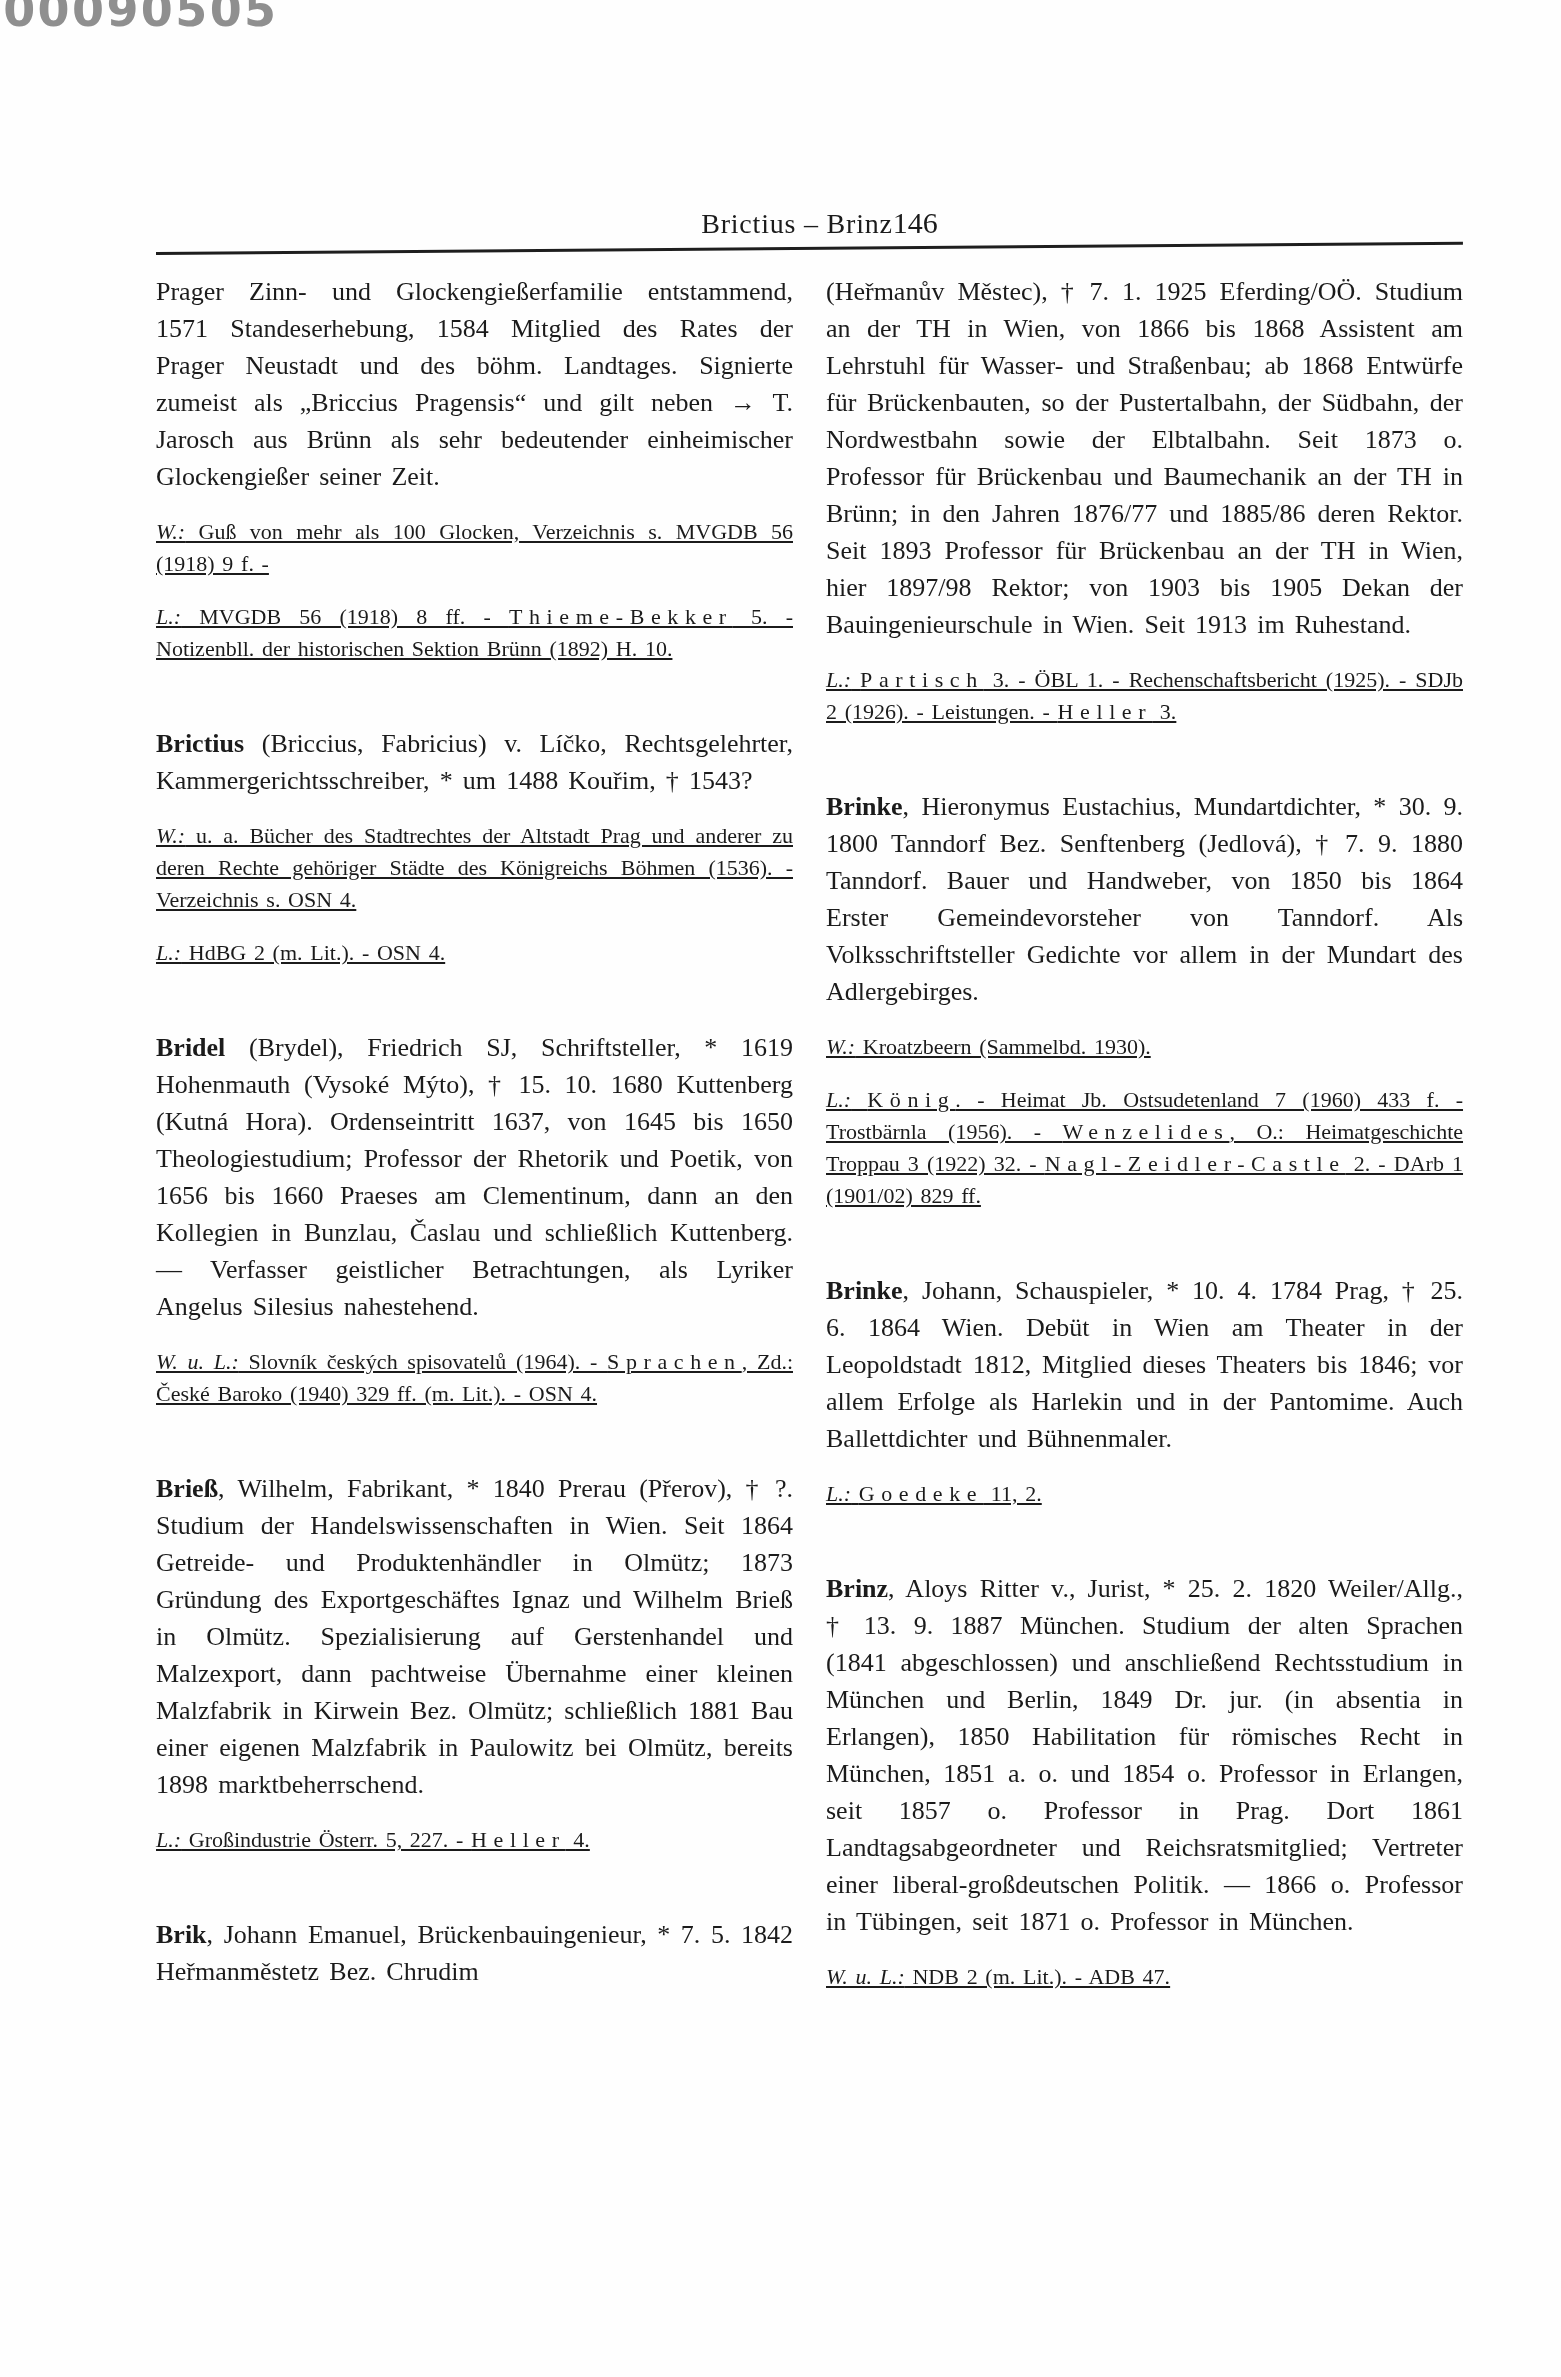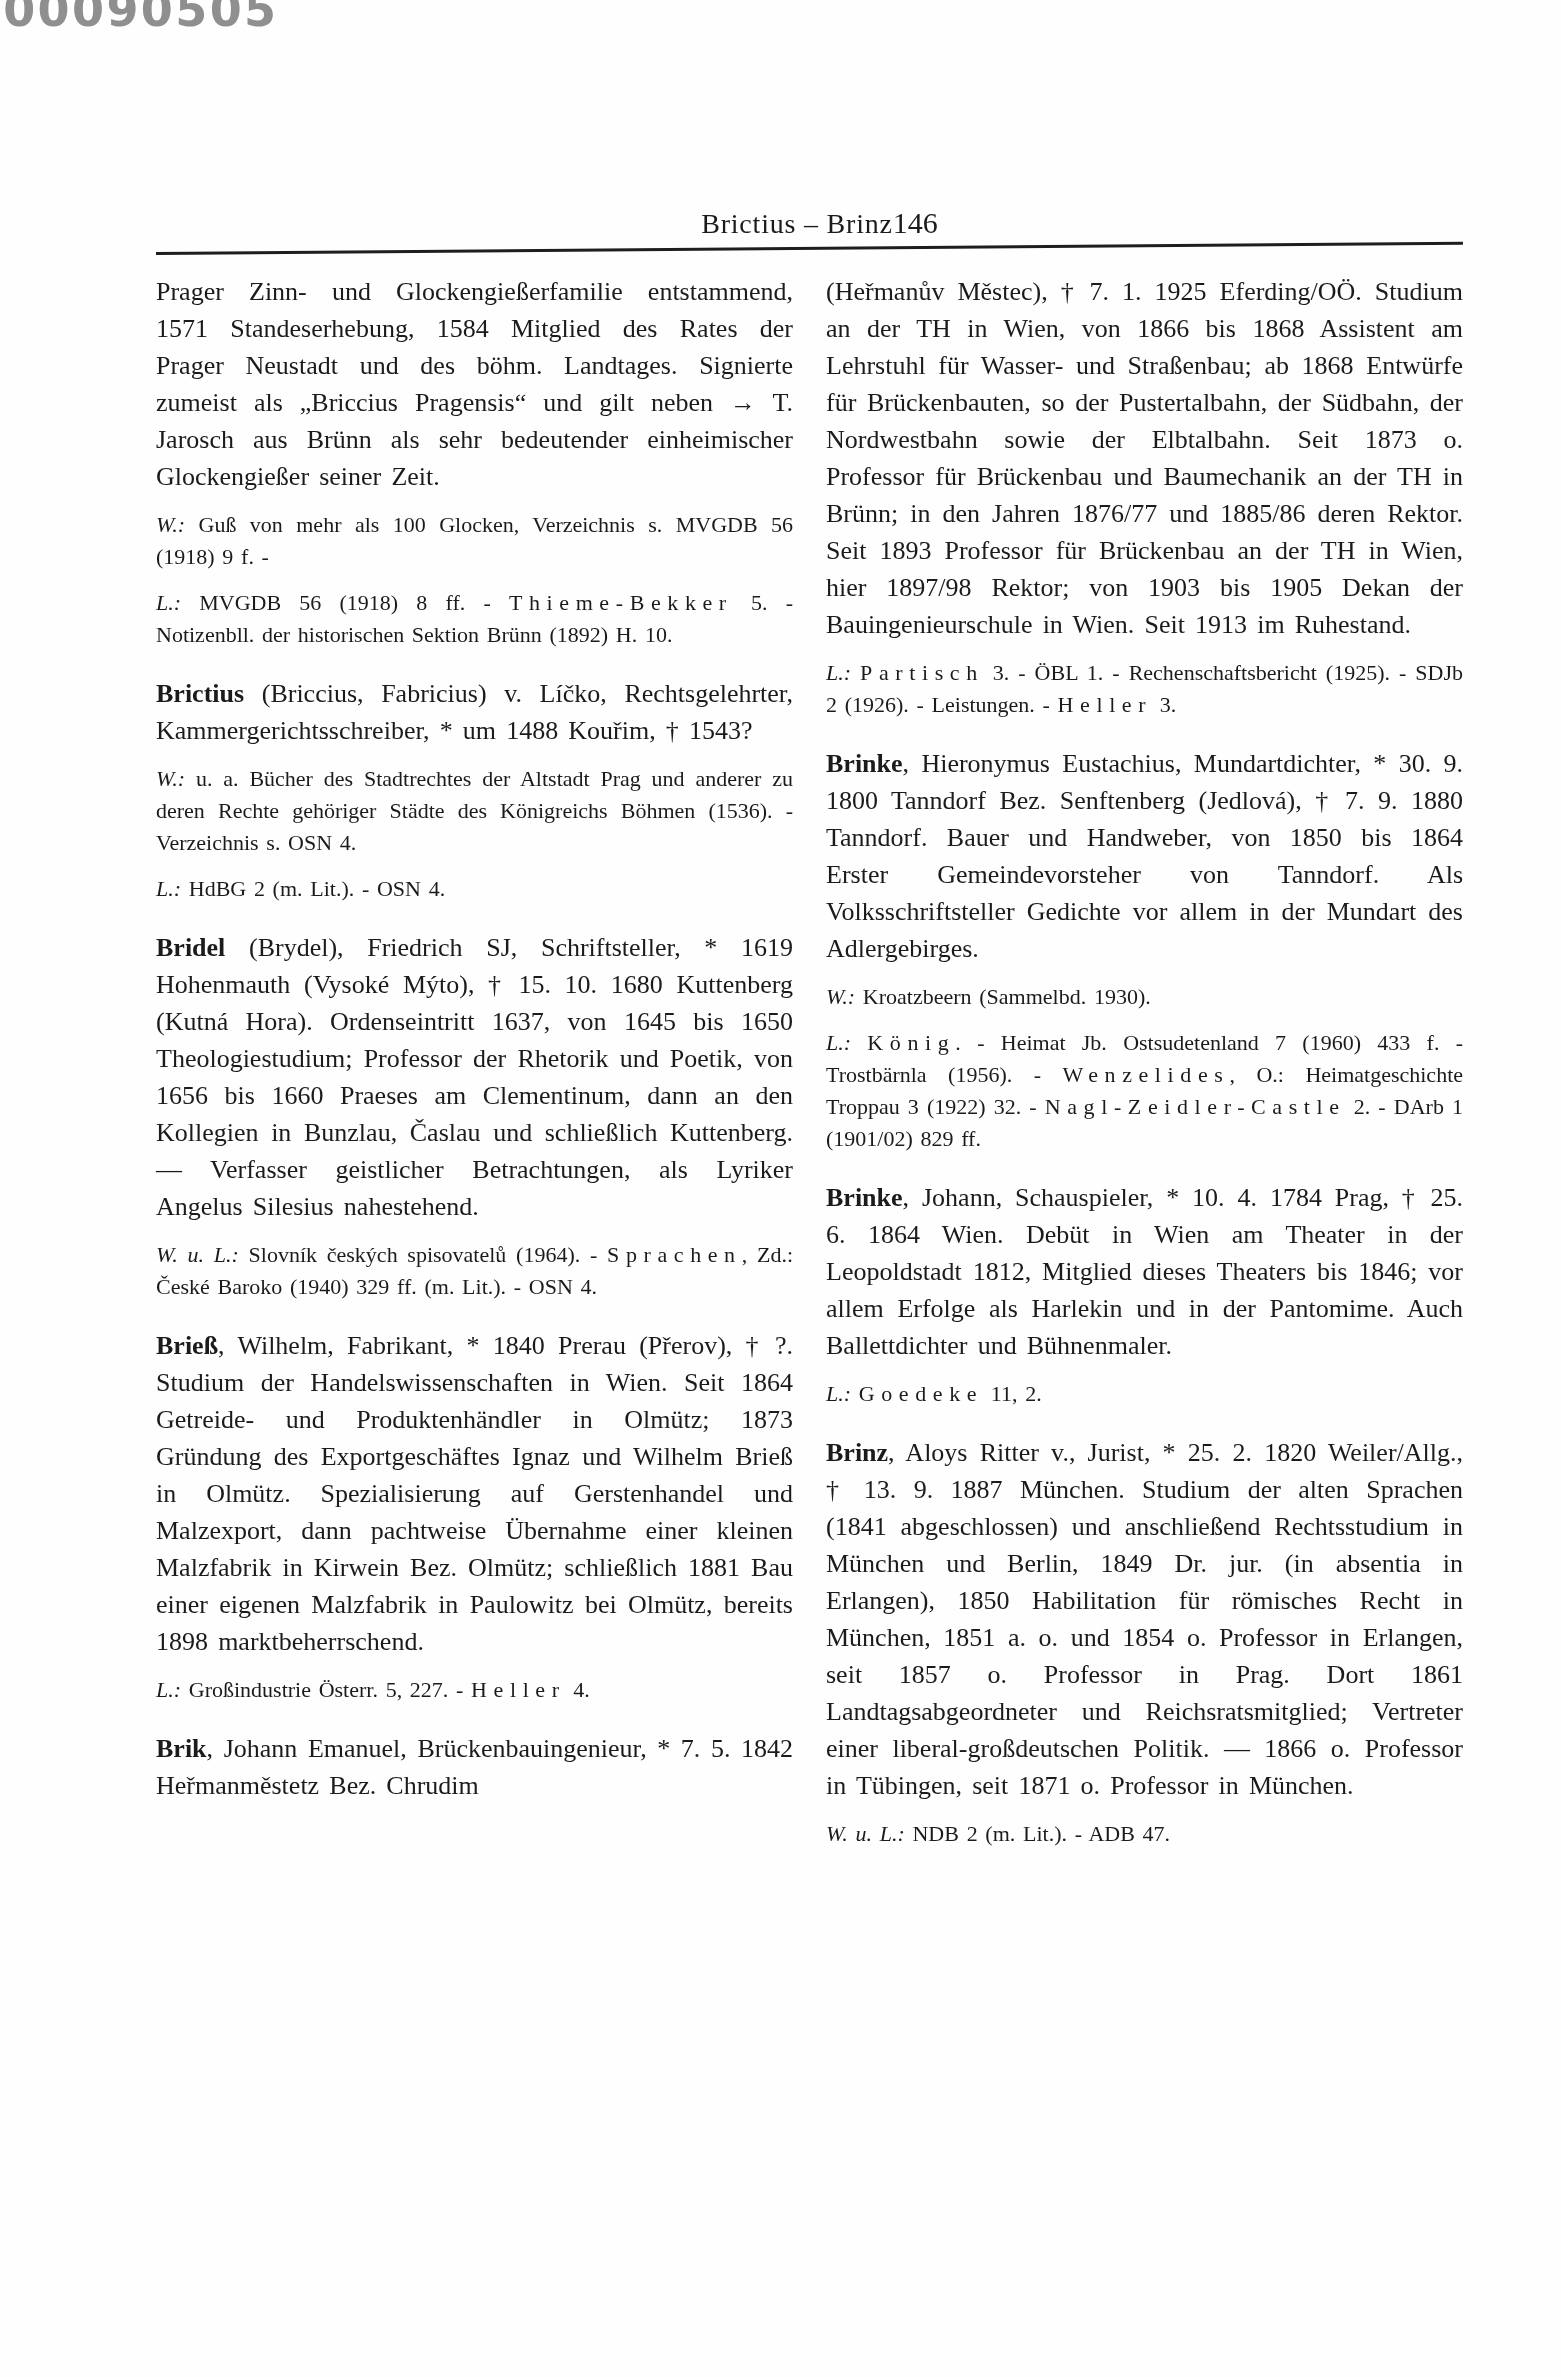--- a/index.html
+++ b/index.html
@@ -62,22 +62,22 @@
   }
   .kind-body, .kind-entry {
     font-size: 26px;
     line-height: 37px;
   }
   .kind-biblio {
     font-size: 22px;
     line-height: 32px;
     word-spacing: 0.10em;
   }
-  .para + .kind-biblio { margin-top: 14px; }
-  .para + .kind-entry, .para + .kind-body { margin-top: 24px; }
+  .para + .kind-biblio { margin-top: 21px; text-decoration: underline; }
+  .para + .kind-entry, .para + .kind-body { margin-top: 60px; }
   .seg-bold { font-weight: bold; }
   .seg-italic { font-style: italic; }
   .seg-spaced { letter-spacing: 0.30em; }
 </style>
 </head>
 <body>
 
 <div class="page">
   <div class="scan-artifact">00090505</div>
 

